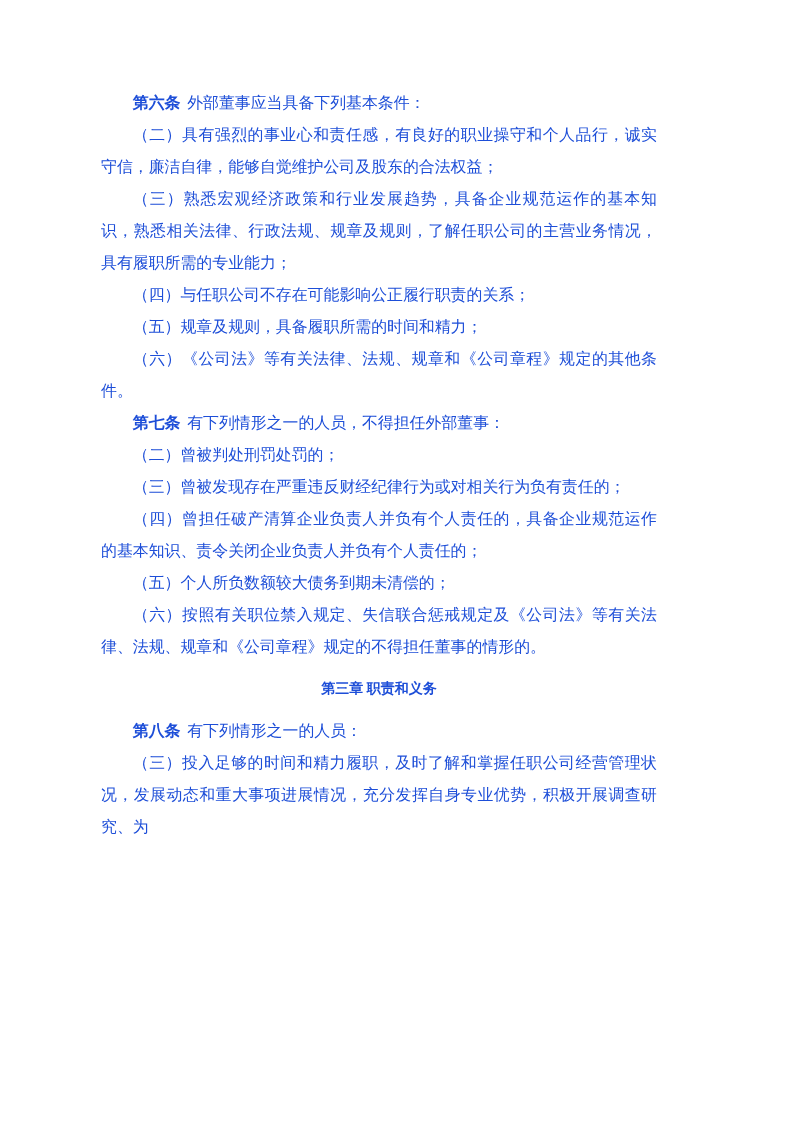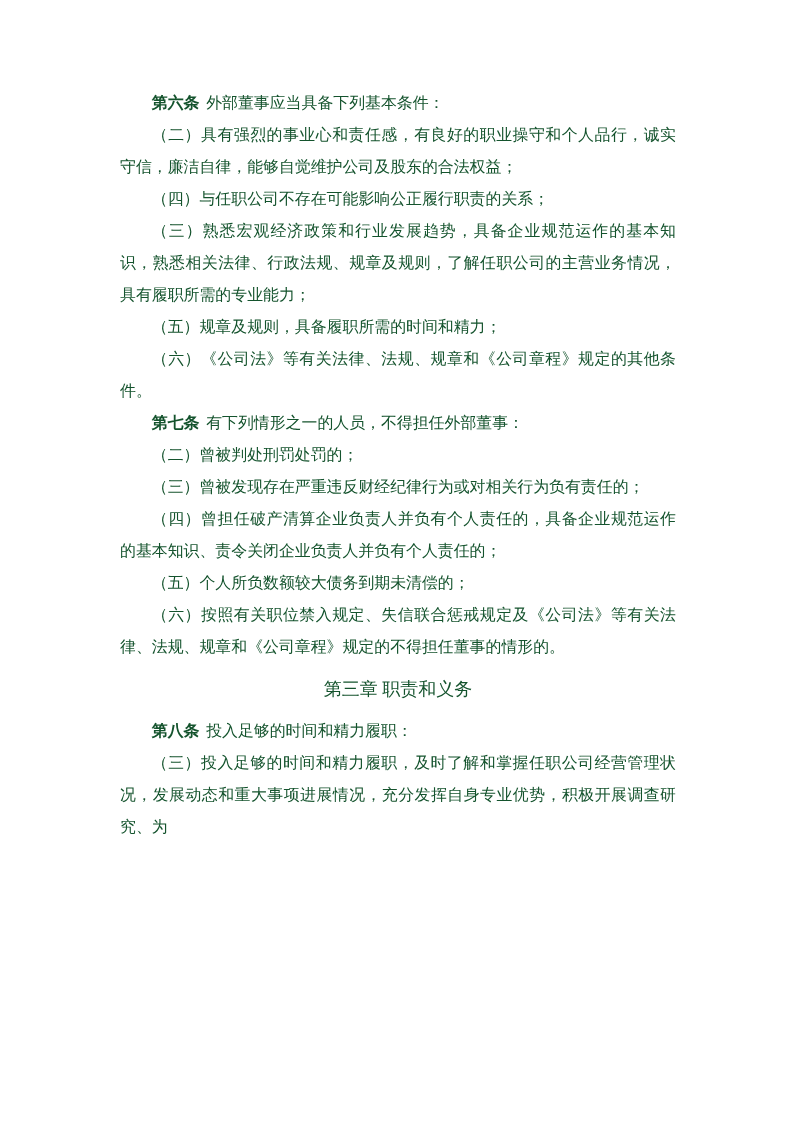--- a/index.html
+++ b/index.html
@@ -8,61 +8,61 @@
   }
   body {
     width: 793px;
     height: 1122px;
     background: #ffffff;
     position: relative;
     overflow: hidden;
   }
   .doc {
     position: absolute;
-    left: 120px;
+    left: 101px;
     top: 87px;
     width: 556px;
-    color: #14532d;
+    color: #1d4ed8;
     font-family: "Liberation Serif", "DejaVu Serif", serif;
     font-size: 15.9px;
     line-height: 32px;
     text-align: justify;
     text-justify: inter-ideograph;
   }
   .doc p {
     margin: 0;
     padding: 0;
     text-indent: 2em;
   }
   .doc p.chapter {
     text-align: center;
     text-indent: 0;
-    font-weight: 400;
-    font-size: 18px;
+    font-weight: 700;
+    font-size: 14px;
     margin: 10px 0;
   }
   .article-term {
     font-weight: 700;
     margin-right: 0.42em;
   }
 </style>
 </head>
 <body>
 
 <div class="doc">
   <div>
       <p class="article"><b class="article-term">第六条</b><span>外部董事应当具备下列基本条件：</span></p>
       <p class="body">（二）具有强烈的事业心和责任感，有良好的职业操守和个人品行，诚实守信，廉洁自律，能够自觉维护公司及股东的合法权益；</p>
+      <p class="body">（三）熟悉宏观经济政策和行业发展趋势，具备企业规范运作的基本知识，熟悉相关法律、行政法规、规章及规则，了解任职公司的主营业务情况，具有履职所需的专业能力；</p>
       <p class="body">（四）与任职公司不存在可能影响公正履行职责的关系；</p>
-      <p class="body">（三）熟悉宏观经济政策和行业发展趋势，具备企业规范运作的基本知识，熟悉相关法律、行政法规、规章及规则，了解任职公司的主营业务情况，具有履职所需的专业能力；</p>
       <p class="body">（五）规章及规则，具备履职所需的时间和精力；</p>
       <p class="body">（六）《公司法》等有关法律、法规、规章和《公司章程》规定的其他条件。</p>
       <p class="article"><b class="article-term">第七条</b><span>有下列情形之一的人员，不得担任外部董事：</span></p>
       <p class="body">（二）曾被判处刑罚处罚的；</p>
       <p class="body">（三）曾被发现存在严重违反财经纪律行为或对相关行为负有责任的；</p>
       <p class="body">（四）曾担任破产清算企业负责人并负有个人责任的，具备企业规范运作的基本知识、责令关闭企业负责人并负有个人责任的；</p>
       <p class="body">（五）个人所负数额较大债务到期未清偿的；</p>
       <p class="body">（六）按照有关职位禁入规定、失信联合惩戒规定及《公司法》等有关法律、法规、规章和《公司章程》规定的不得担任董事的情形的。</p>
       <p class="chapter">第三章 职责和义务</p>
-      <p class="article"><b class="article-term">第八条</b><span>投入足够的时间和精力履职：</span></p>
+      <p class="article"><b class="article-term">第八条</b><span>有下列情形之一的人员：</span></p>
       <p class="body">（三）投入足够的时间和精力履职，及时了解和掌握任职公司经营管理状况，发展动态和重大事项进展情况，充分发挥自身专业优势，积极开展调查研究、为</p>
     </div>
 </div>
 
 </body></html>

